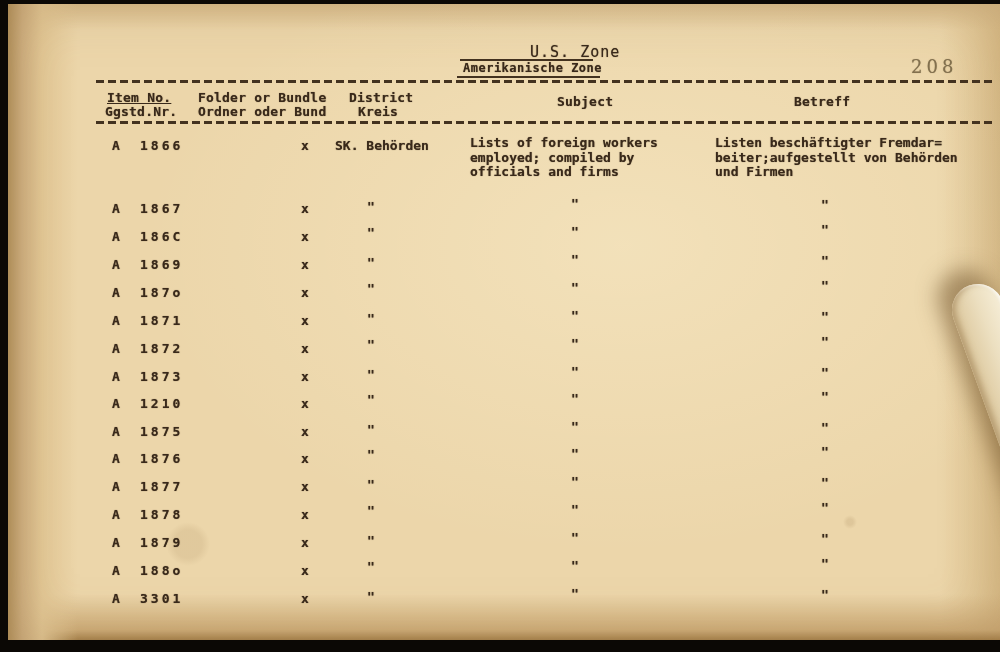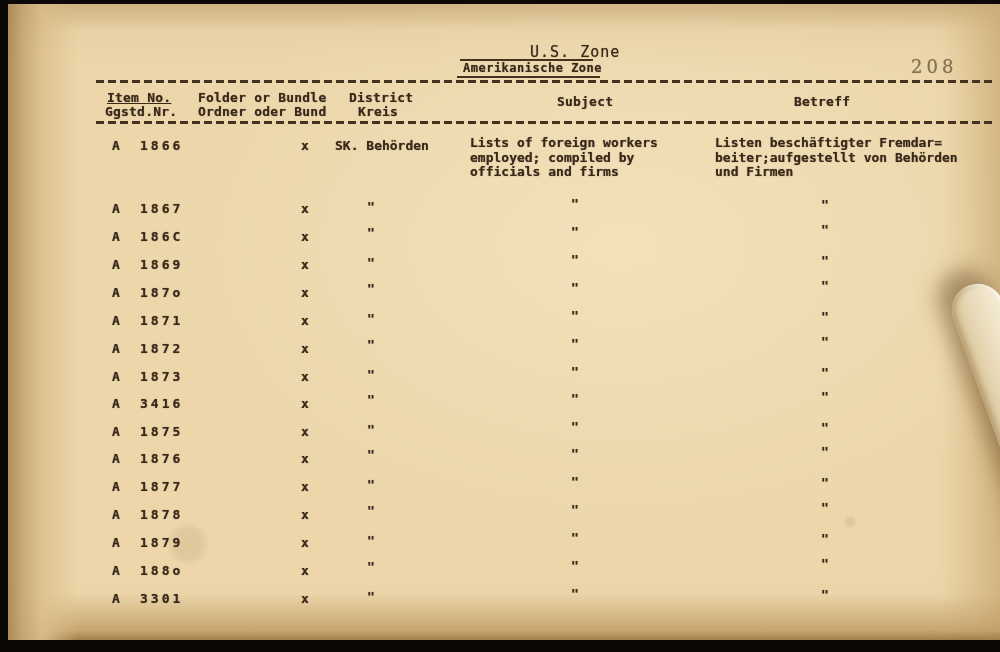--- a/index.html
+++ b/index.html
@@ -154,21 +154,21 @@
       <span class="cell c-letter ink">A</span>
       <span class="cell c-number ink">1873</span>
       <span class="cell c-x ink">x</span>
       <span class="cell c-district ink">"</span>
       <span class="cell c-subject ink">"</span>
       <span class="cell c-betreff ink">"</span>
     </div>
 
     <div class="row d" style="top:392px">
       <span class="cell c-letter ink">A</span>
-      <span class="cell c-number ink">3416</span>
+      <span class="cell c-number ink">1210</span>
       <span class="cell c-x ink">x</span>
       <span class="cell c-district ink">"</span>
       <span class="cell c-subject ink">"</span>
       <span class="cell c-betreff ink">"</span>
     </div>
 
     <div class="row d" style="top:420px">
       <span class="cell c-letter ink">A</span>
       <span class="cell c-number ink">1875</span>
       <span class="cell c-x ink">x</span>

